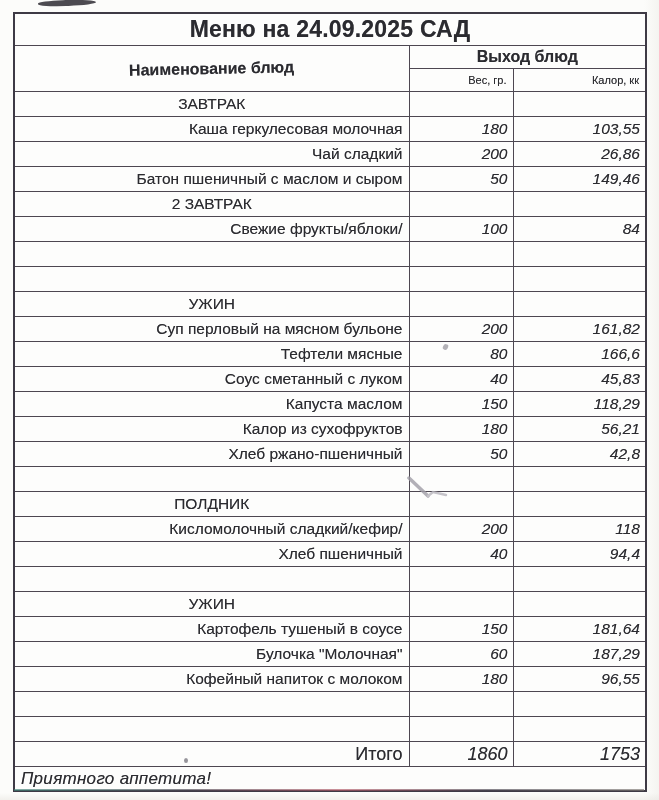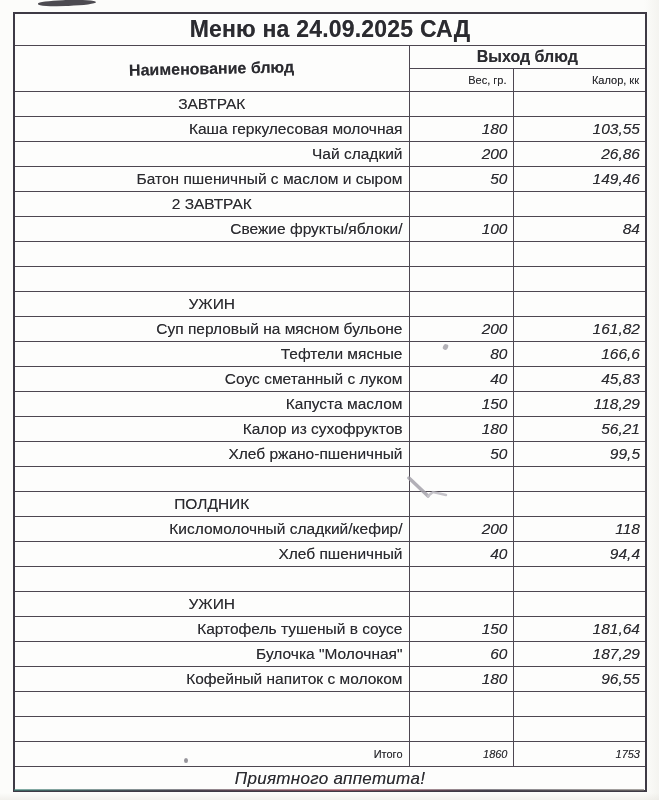--- a/index.html
+++ b/index.html
@@ -37,23 +37,23 @@
     font-weight:bold;text-align:center;font-size:16px;vertical-align:middle;
   }
   th.name-hdr span{display:inline-block;transform:rotate(-1.2deg);}
   tr.hdr-row th{height:22px;}
   th.group-hdr{font-weight:bold;text-align:center;font-size:16px;}
   th.sub-hdr{font-weight:normal;text-align:right;font-size:11px;}
   tbody tr{height:25px;}
   td.c-name{text-align:right;}
   td.c-num{text-align:right;padding-right:5px;font-style:italic;}
   tr.section td.c-name{font-weight:normal;text-align:center;font-size:15.5px;}
-  tr.total td{font-size:11px;margin-top:12px;}
+  tr.total td{font-size:18px;margin-top:12px;}
   tr.footer-row td{
-    height:23px;text-align:center;font-style:italic;font-size:17px;
+    height:23px;font-style:italic;font-size:17px;
     letter-spacing:.3px;
   }
   
   .smudge-top-left{
     position:absolute;left:38px;top:0;width:58px;height:6px;
     background:#2e2b33;border-radius:45% 55% 50% 50%;
     transform:rotate(-2deg);opacity:.85;
   }
   .streak-poldnik{position:absolute;left:404px;top:476px;opacity:.8;}
   .dot-a{position:absolute;left:443px;top:344px;width:5px;height:6px;
@@ -159,21 +159,21 @@
           <td class="c-num">118,29</td>
         </tr>
         <tr class="item">
           <td class="c-name">Калор из сухофруктов</td>
           <td class="c-num">180</td>
           <td class="c-num">56,21</td>
         </tr>
         <tr class="item">
           <td class="c-name">Хлеб ржано-пшеничный</td>
           <td class="c-num">50</td>
-          <td class="c-num">99,5</td>
+          <td class="c-num">42,8</td>
         </tr>
         <tr class="empty">
           <td class="c-name"></td>
           <td class="c-num"></td>
           <td class="c-num"></td>
         </tr>
         <tr class="section">
           <td class="c-name">ПОЛДНИК</td>
           <td class="c-num"></td>
           <td class="c-num"></td>

